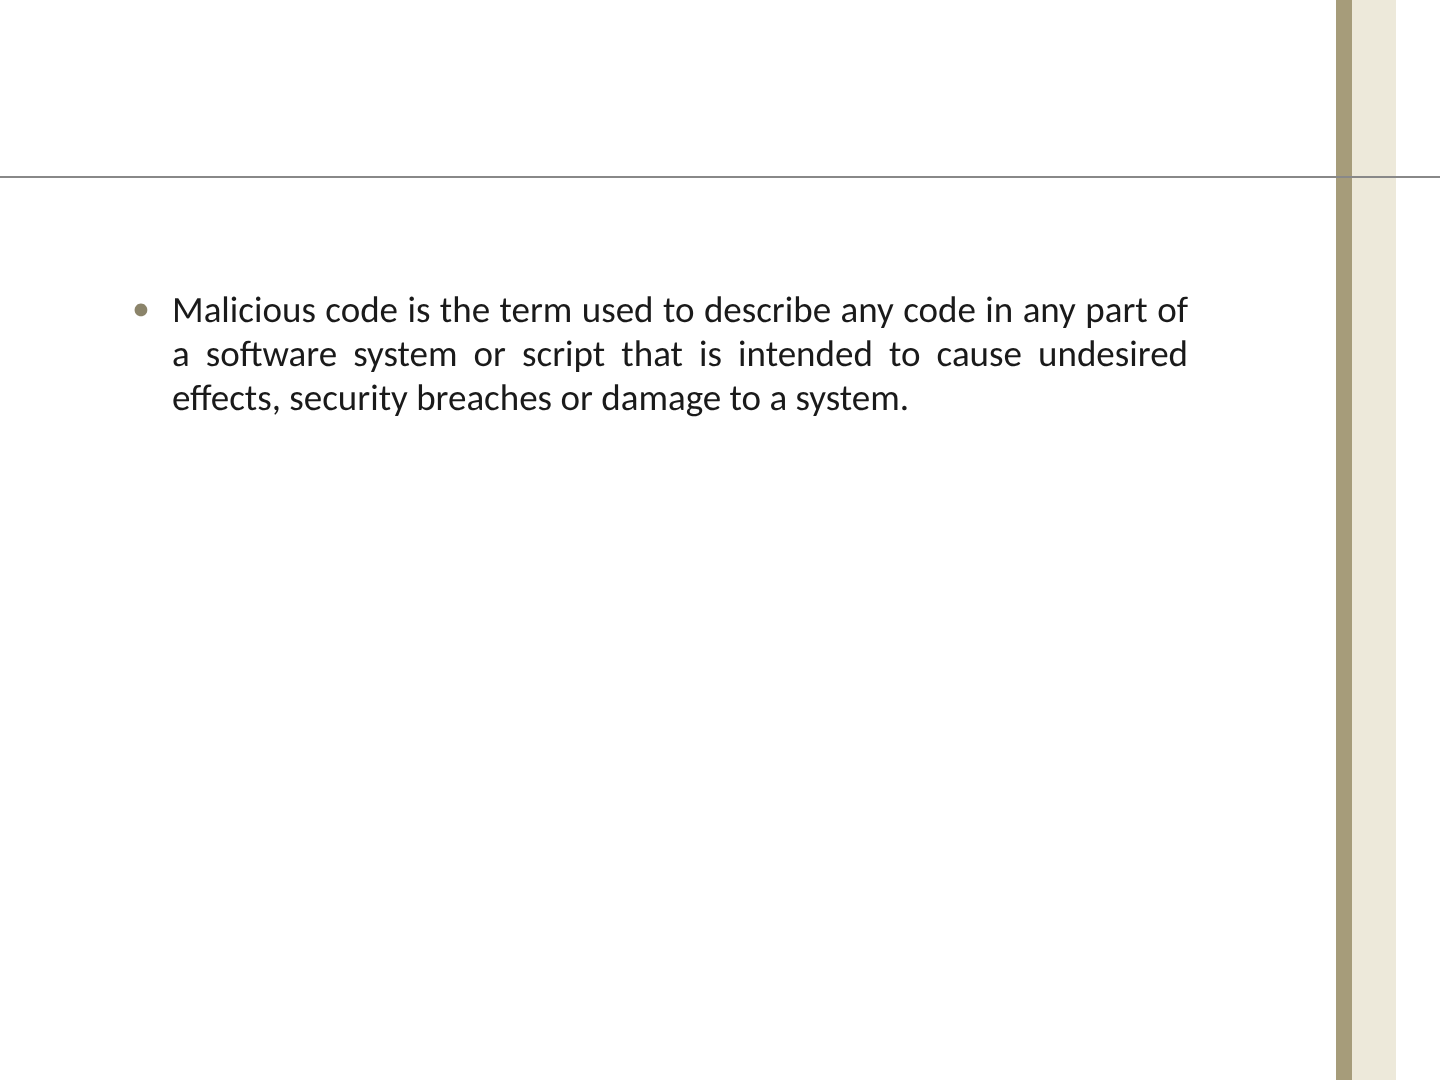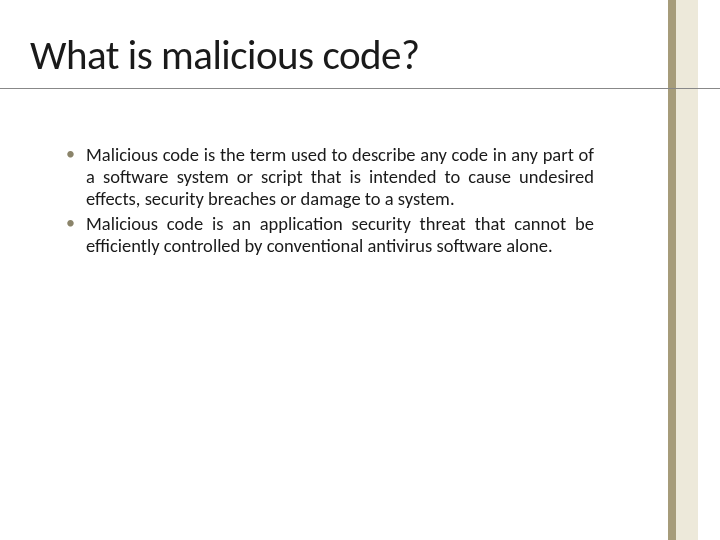--- a/index.html
+++ b/index.html
@@ -90,25 +90,21 @@
 </head>
 <body>
 
 <div class="slide">
 
   <div class="side-bar">
     <div class="stripe1"></div>
     <div class="stripe2"></div>
   </div>
 
-  <div class="title-wrap">
-    <div class="title">What is malicious code?</div>
-  </div>
   <div class="title-rule"></div>
 
   <div class="body">
     <ul>
       <li>Malicious code is the term used to describe any code in any part of a software system or script that is intended to cause undesired effects, security breaches or damage to a system.</li>
-      <li>Malicious code is an application security threat that cannot be efficiently controlled by conventional antivirus software alone.</li>
     </ul>
   </div>
 
 </div>
 
 </body></html>

